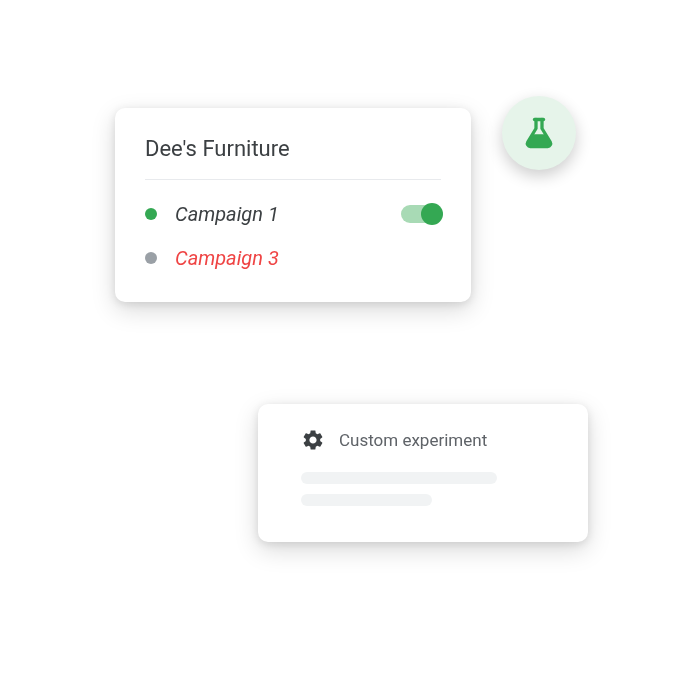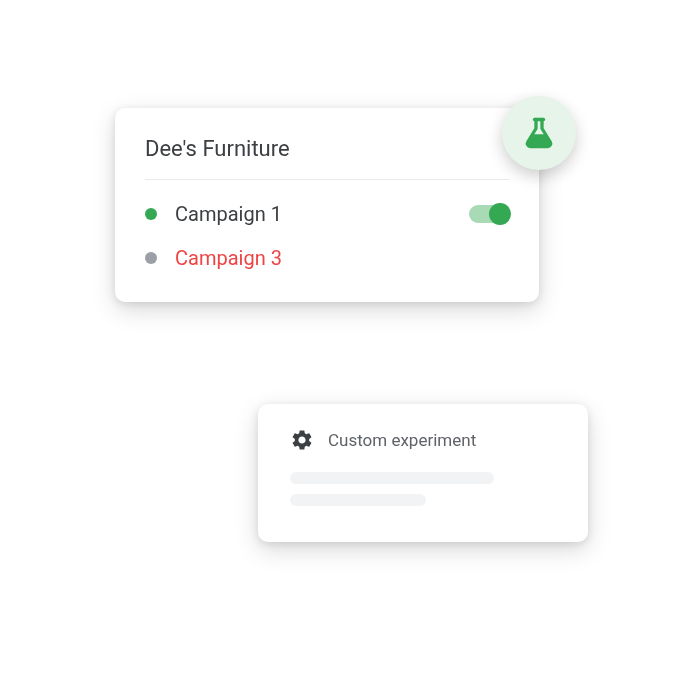--- a/index.html
+++ b/index.html
@@ -12,39 +12,40 @@
     }
     .card {
       position: absolute;
       background: #fff;
       border-radius: 10px;
       box-shadow: 0 8px 24px rgba(0,0,0,0.15), 0 2px 8px rgba(0,0,0,0.1);
     }
     .campaigns-card {
       left: 115px;
       top: 108px;
-      width: 424px;
+      width: 356px;
       padding: 28px 30px 22px 30px;
     }
     .campaigns-title {
       font-size: 22px;
       color: #3c4043;
       font-weight: 400;
       margin-bottom: 18px;
     }
     .divider {
       height: 1px;
       background: #e8eaed;
       margin-bottom: 12px;
     }
     .campaign-row {
       display: flex;
       align-items: center;
       padding: 10px 0;
       gap: 18px;
+      font-style: italic;
     }
     .dot {
       width: 12px;
       height: 12px;
       border-radius: 50%;
       flex-shrink: 0;
     }
     .dot-green { background: #34a853; }
     .dot-grey { background: #9aa0a6; }
     .campaign-label {
@@ -82,21 +83,21 @@
       background: #e6f4ea;
       box-shadow: 0 6px 16px rgba(0,0,0,0.2);
       display: flex;
       align-items: center;
       justify-content: center;
     }
     .experiment-card {
       left: 258px;
       top: 404px;
       width: 330px;
-      padding: 24px 26px 26px 32px;
+      padding: 24px 26px 26px 43px;
     }
     .experiment-header {
       display: flex;
       align-items: center;
       gap: 14px;
       margin-bottom: 20px;
     }
     .experiment-label {
       font-size: 17px;
       color: #5f6368;

